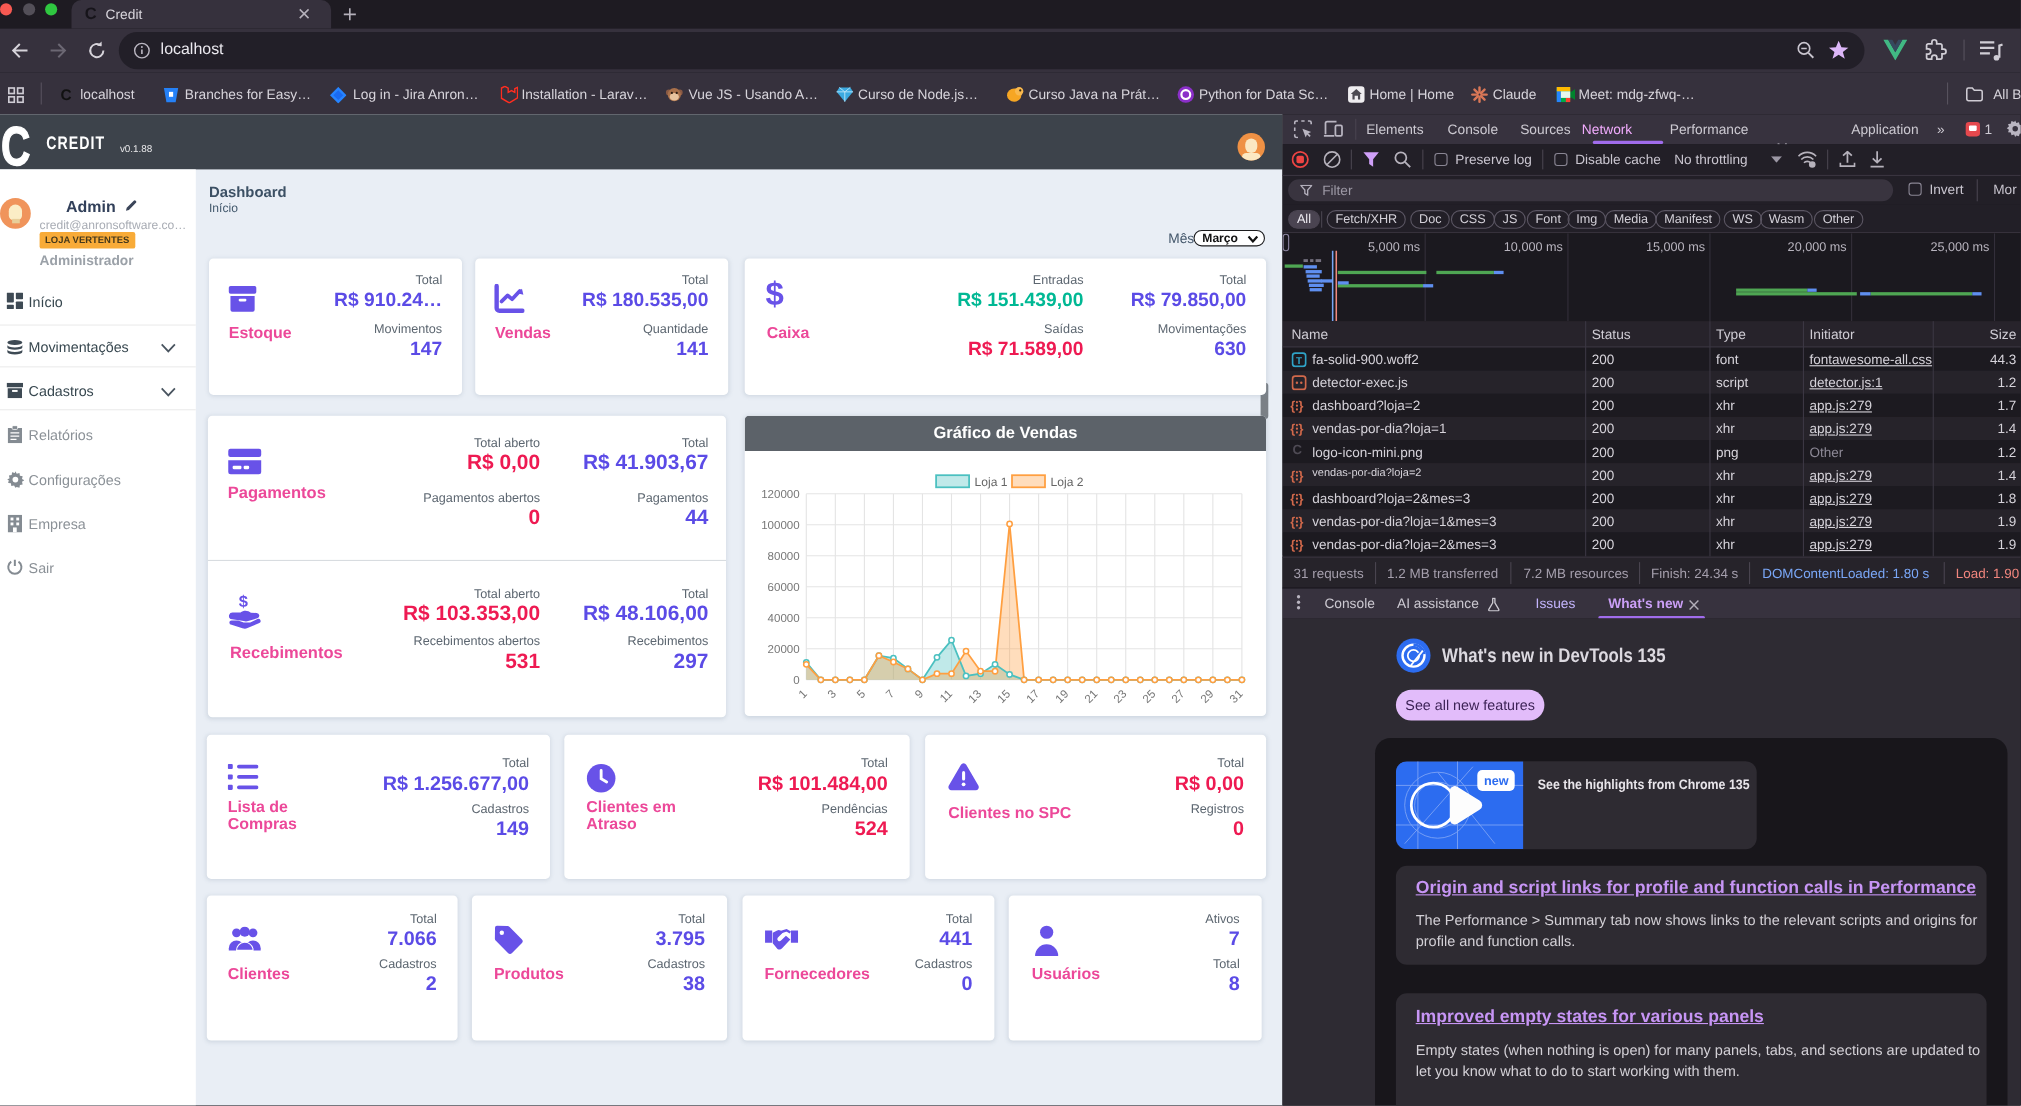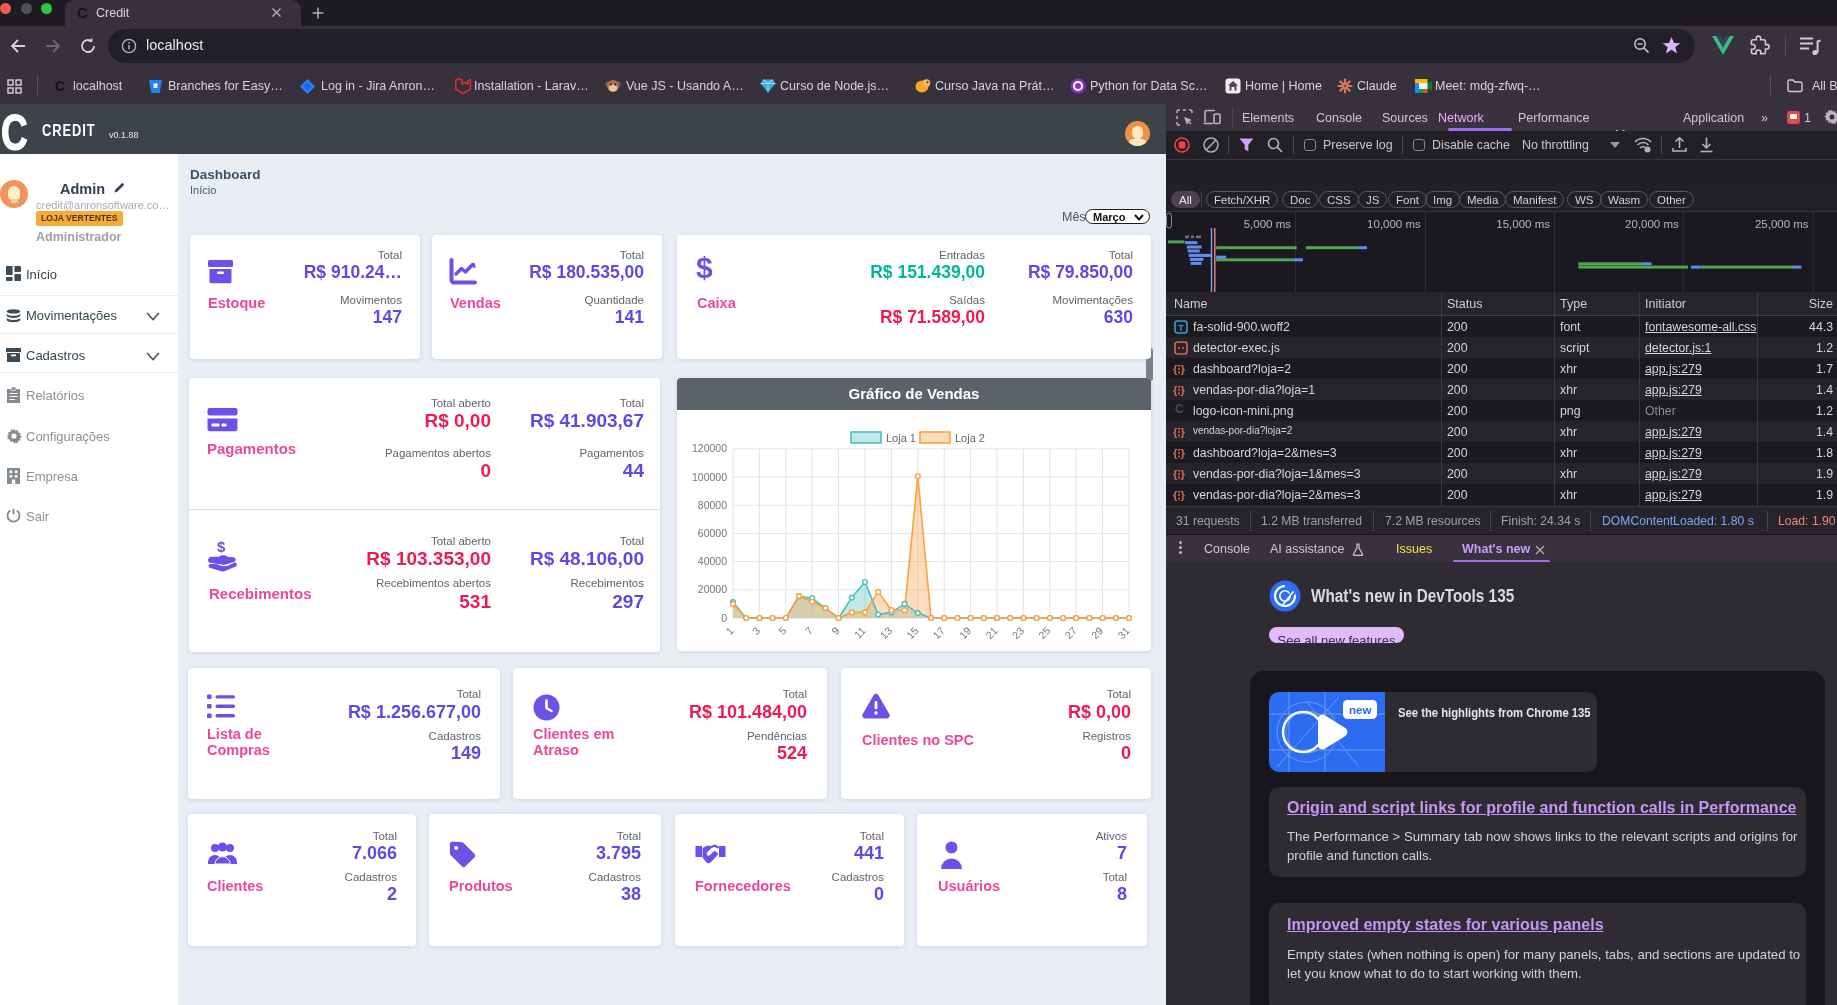--- a/index.html
+++ b/index.html
@@ -659,20 +659,32 @@
       <div class="dt" style="left:495px; top:5px; width:1px; height:18px; background:#49444f;"></div>
       <svg class="dt" style="left:506px; top:6px;" width="15" height="16" viewBox="0 0 15 16">
           <path d="M7.5 11 V1 M3.5 4.5 L7.5 0.8 L11.5 4.5" stroke="#b6b2bc" stroke-width="1.6" fill="none"></path>
           <path d="M1 11 v3 h13 v-3" stroke="#b6b2bc" stroke-width="1.6" fill="none"></path>
         </svg>
       <svg class="dt" style="left:533px; top:6px;" width="15" height="16" viewBox="0 0 15 16">
           <path d="M7.5 0.5 V10.5 M3.5 7 L7.5 10.8 L11.5 7" stroke="#b6b2bc" stroke-width="1.6" fill="none"></path>
           <path d="M1.5 14.5 H13.5" stroke="#b6b2bc" stroke-width="1.6"></path>
         </svg>
     </div>
+    <div id="dt-filterrow" class="dt">
+      <div class="dt" style="left:5px; top:3px; width:550px; height:20px; border-radius:10px; background:#39343f;">
+        <svg class="dt" style="left:11px; top:5px;" width="11" height="10" viewBox="0 0 11 10">
+            <path d="M0.5 0.5 H10.5 L6.8 4.8 V9.5 L4.2 7.8 V4.8 Z" fill="none" stroke="#b3afbb" stroke-width="1.2"></path>
+          </svg>
+        <div class="dt" style="left:31px; top:3px; font-size:12.4px; color:#9d99a5;">Filter</div>
+      </div>
+      <div class="dt" style="left:569px; top:6px; width:12px; height:12px; border:1.4px solid #8a8694; border-radius:3px;"></div>
+      <div class="dt" style="left:588px; top:5px; font-size:12.4px; color:#cac6d0;">Invert</div>
+      <div class="dt" style="left:631px; top:3px; width:1px; height:20px; background:#49444f;"></div>
+      <div class="dt" style="left:646px; top:5px; font-size:12.4px; color:#cac6d0;">Mor</div>
+    </div>
     <div id="dt-pillrow" class="dt">
       <div class="dtpill" style="left:5px; background:#4a4451; border-color:#4a4451; color:#eceaf0;">All</div>
       <div class="dt" style="left:35px; top:6px; width:1px; height:15px; background:#49444f;"></div>
       <div class="dtpill" style="left:40px;">Fetch/XHR</div>
       <div class="dtpill" style="left:116px;">Doc</div>
       <div class="dtpill" style="left:153px;">CSS</div>
       <div class="dtpill" style="left:192px;">JS</div>
       <div class="dtpill" style="left:222px;">Font</div>
       <div class="dtpill" style="left:259px;">Img</div>
       <div class="dtpill" style="left:293px;">Media</div>
@@ -835,37 +847,37 @@
       <div class="dt" style="left:601px; top:4px; width:1px; height:20px; background:#49444f;"></div>
       <div class="dt" style="left:612px; top:7px; color:#f2867e;">Load: 1.90</div>
     </div>
     <div id="dt-drawertabs" class="dt">
       <div class="dt" style="left:13px; top:6px; width:3px; height:3px; background:#b9b5c1; border-radius:50%; box-shadow:0 5px 0 #b9b5c1, 0 10px 0 #b9b5c1;"></div>
       <div class="dt" style="left:38px; top:7px; font-size:12.5px; color:#ccc9d1;">Console</div>
       <div class="dt" style="left:104px; top:7px; font-size:12.5px; color:#ccc9d1;">AI assistance</div>
       <svg class="dt" style="left:186px; top:8px;" width="12" height="13" viewBox="0 0 12 13">
           <path d="M4.5 1 H7.5 M5 1 V5 L1.5 11 a0.9 0.9 0 0 0 0.8 1.4 h7.4 a0.9 0.9 0 0 0 0.8 -1.4 L7 5 V1" stroke="#ccc9d1" stroke-width="1.2" fill="none"></path>
         </svg>
-      <div class="dt" style="left:230px; top:7px; font-size:12.5px; color:#fde047;">Issues</div>
+      <div class="dt" style="left:230px; top:7px; font-size:12.5px; color:#c4b5fd;">Issues</div>
       <div class="dt" style="left:296px; top:7px; font-size:12.5px; font-weight:bold; color:#cb9ff7;">What's new</div>
       <svg class="dt" style="left:369px; top:10px;" width="10" height="10" viewBox="0 0 10 10">
           <path d="M1 1 L9 9 M9 1 L1 9" stroke="#b4b0ba" stroke-width="1.3"></path>
         </svg>
       <div class="dt" style="left:287px; top:25px; width:97px; height:3px; background:#a06cec; border-radius:2px;"></div>
     </div>
     <div id="dt-drawer" class="dt" style="overflow:hidden;">
       <svg class="dt" style="left:103px; top:18px;" width="32" height="32" viewBox="0 0 32 32">
         <circle cx="16" cy="16" r="15.5" fill="#2c6cf0"></circle>
         <circle cx="16" cy="16" r="10" fill="none" stroke="#fff" stroke-width="2.2"></circle>
         <circle cx="16" cy="16" r="5.2" fill="#2c6cf0" stroke="#fff" stroke-width="1.6"></circle>
         <path d="M16 6 A10 10 0 0 1 25.6 13.4 L19.8 14.9" fill="none" stroke="#2c6cf0" stroke-width="2.6"></path>
         <path d="M24.5 11.5 L13.2 25.5" stroke="#fff" stroke-width="1.6"></path>
       </svg>
       <div class="dt" style="left:145px; top:24px; font-size:18px; font-weight:bold; color:#dcd9e0; transform:scaleX(0.85); transform-origin:left top; white-space:nowrap;">What's new in DevTools 135</div>
-      <div class="dt" style="left:103px; top:65px; width:135px; height:16px; border-radius:14px; background:#e2bcfa; text-align:center; line-height:28px; font-size:13px; color:#3d2356;">See all new features</div>
+      <div class="dt" style="left:103px; top:65px; width:135px; height:28px; border-radius:14px; background:#e2bcfa; text-align:center; line-height:28px; font-size:13px; color:#3d2356;">See all new features</div>
       <div class="dt" style="left:84px; top:109px; width:575px; height:400px; border-radius:14px; background:#18161b;">
         <div class="dt" style="left:19px; top:21px; width:328px; height:80px; border-radius:10px; background:#2e2b32;">
           <svg class="dt" style="left:0; top:0;" width="116" height="80" viewBox="0 0 116 80">
               <defs>
                 <clipPath id="thumbclip">
                   <path d="M10 0 H116 V80 H10 A10 10 0 0 1 0 70 V10 A10 10 0 0 1 10 0 Z"></path>
                 </clipPath>
               </defs>
               <g clip-path="url(#thumbclip)">
                 <rect width="116" height="80" fill="#2c6cf0"></rect>

